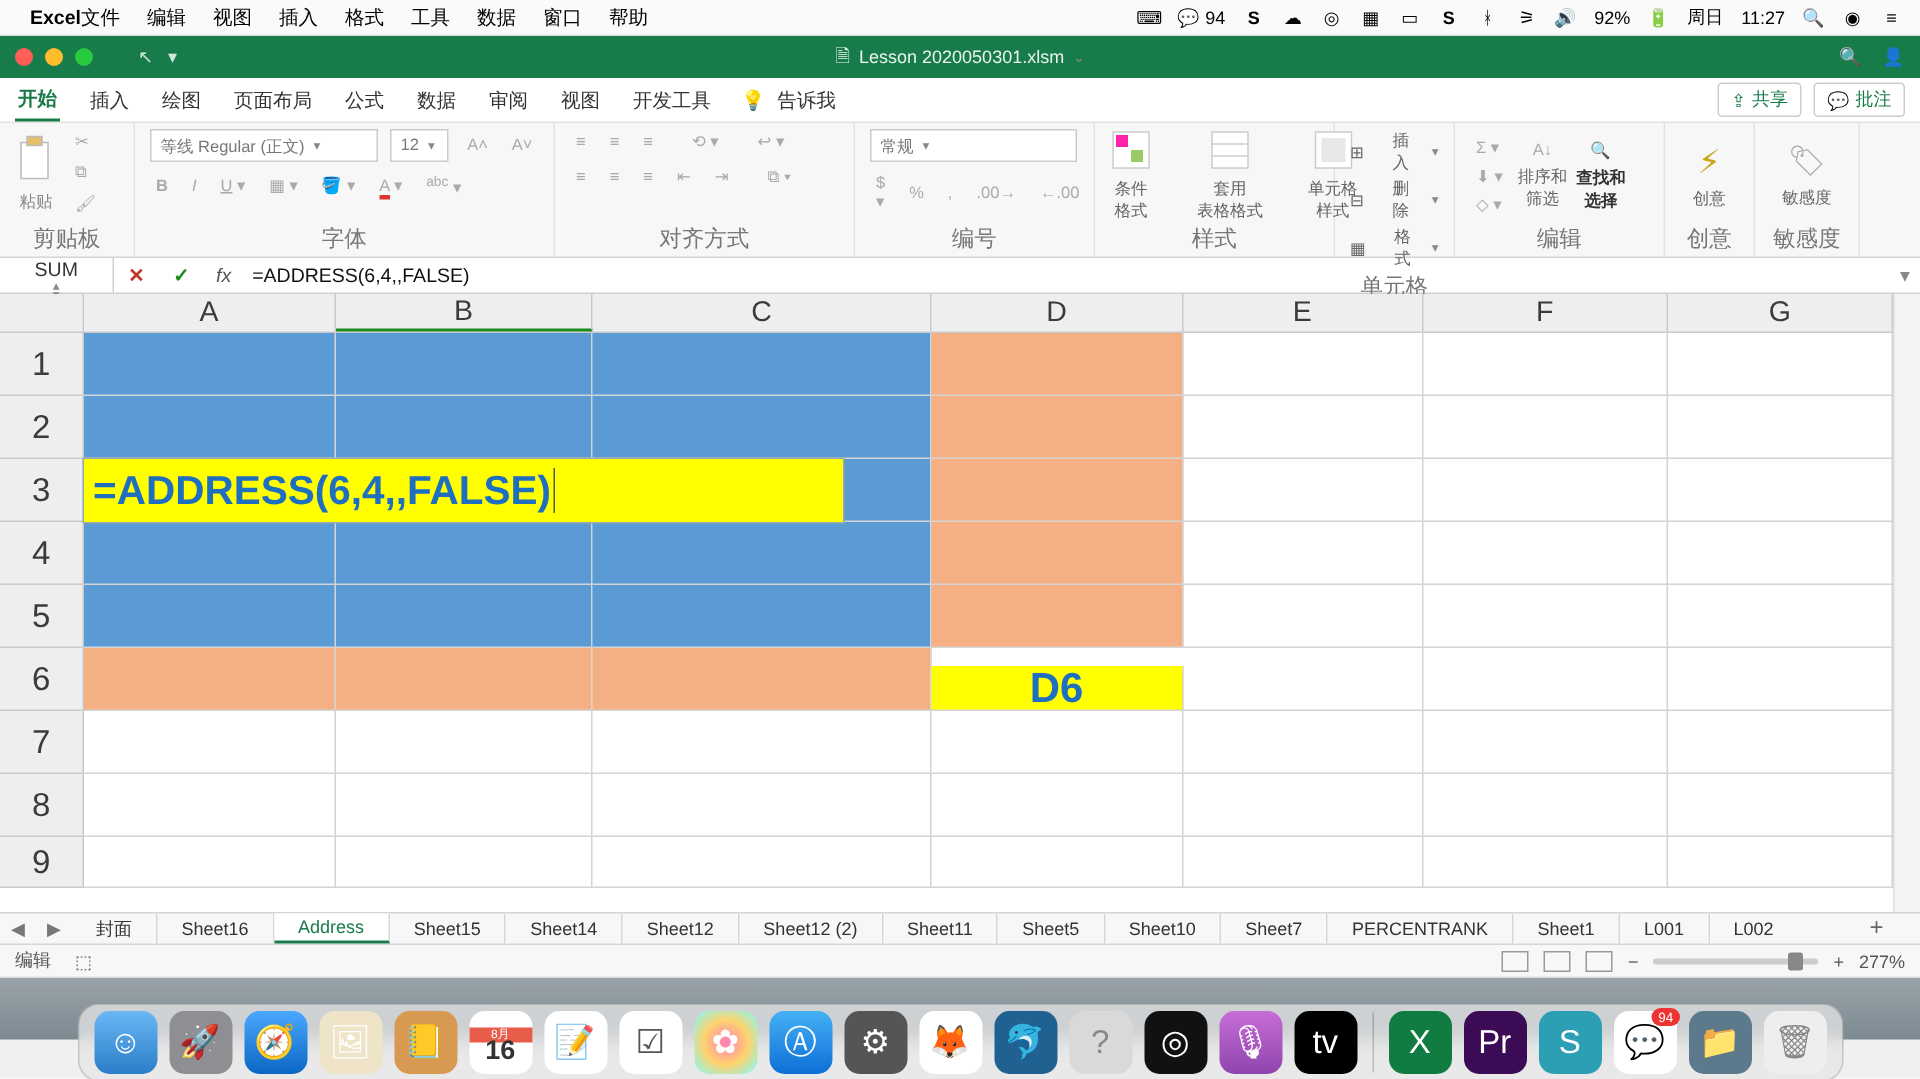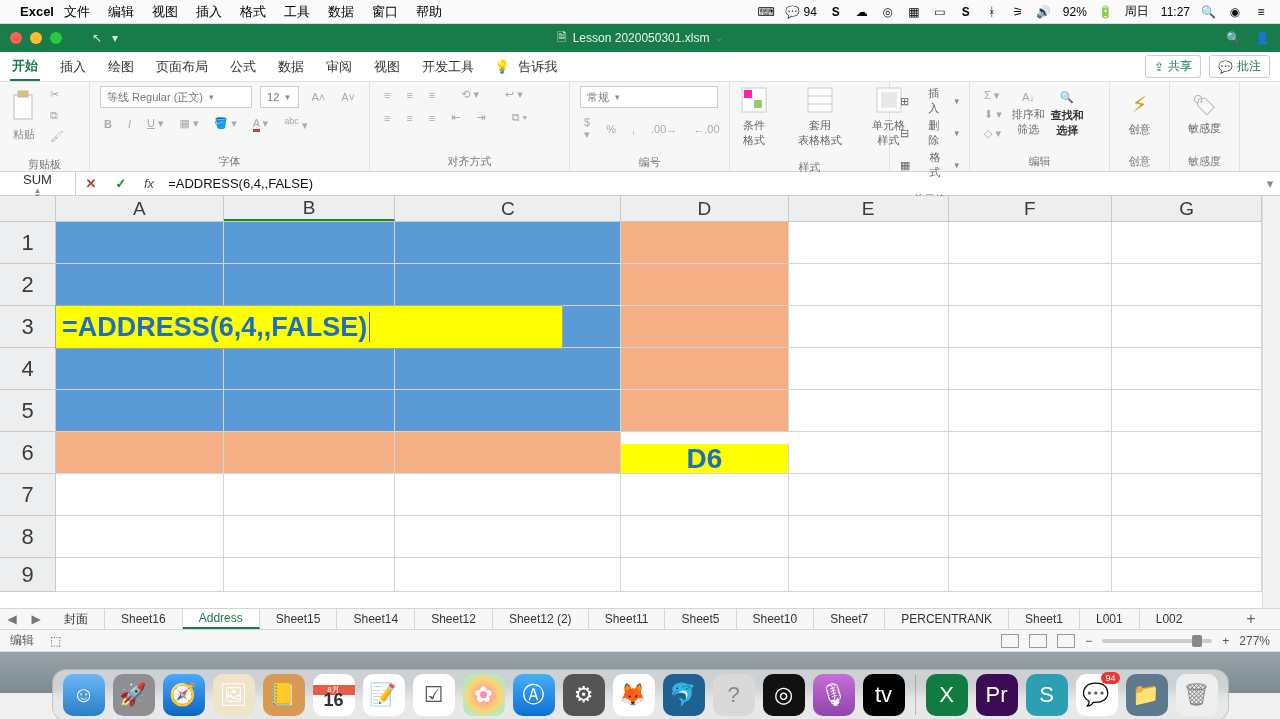--- a/index.html
+++ b/index.html
@@ -1,21 +1,21 @@
 <!DOCTYPE html>
 <html><head>
 <meta charset="utf-8">
 <style>
 * { margin: 0; padding: 0; box-sizing: border-box; font-family: -apple-system, "Helvetica Neue", Arial, sans-serif; }
 body { width: 1280px; height: 719px; overflow: hidden; background: #f0f0f0; user-select: none; }
 
 
 .mac-menubar { height: 24px; background: #fafafa; display: flex; align-items: center; padding: 0 12px; font-size: 13px; color: #000; border-bottom: 1px solid #ddd; }
 .mac-menubar .apple { font-size: 15px; margin-right: 8px; }
-.mac-menubar .app-name { font-weight: 700; margin-right: 10px; }
+.mac-menubar .app-name { font-weight: 700; }
 .mac-menubar .mitem { margin-right: 18px; cursor: default; }
 .mac-right { margin-left: auto; display: flex; align-items: center; gap: 12px; font-size: 12px; }
 .mac-right .icon { width:14px; height:14px; display:inline-flex; align-items:center; justify-content:center; }
 
 
 .title-bar { height: 28px; background: #187b4a; display: flex; align-items: center; color: #fff; padding: 0 10px; font-size: 12px; position: relative; }
 .traffic { display: flex; gap: 8px; }
 .traffic span { width: 12px; height: 12px; border-radius: 50%; display: inline-block; }
 .tl-red { background: #ff5f56; } .tl-yellow { background: #ffbd2e; } .tl-green { background: #27c93f; }
 .title-center { position:absolute; left:50%; transform:translateX(-50%); display:flex; align-items:center; gap:6px; color:#e9f5ee; }
@@ -26,21 +26,21 @@
 .ribbon-tabs { height: 30px; background: #fff; display: flex; align-items: center; padding: 2px 10px; font-size: 13px; border-bottom: 1px solid #e2e2e2; }
 .ribbon-tabs .tab { margin-right: 18px; color: #333; padding: 4px 2px; cursor: default; }
 .ribbon-tabs .tab.active { color: #1a7b4a; border-bottom: 2px solid #1a7b4a; font-weight: 700; }
 .ribbon-tabs .bulb { margin-right:6px; color:#888; }
 .ribbon-tabs .right { margin-left:auto; display:flex; gap:8px; }
 .ribbon-tabs .rbtn { border:1px solid #ccc; border-radius:3px; padding:2px 8px; font-size:12px; color:#1a7b4a; display:flex; align-items:center; gap:4px; }
 
 
 .ribbon { height: 90px; background: #f7f7f7; display: flex; align-items: stretch; border-bottom: 1px solid #d5d5d5; font-size: 11px; color:#666; }
 .group { border-right: 1px solid #e3e3e3; padding: 4px 10px 2px; display:flex; flex-direction:column; justify-content:space-between; position:relative; }
-.group-label { text-align:center; font-size:11px; color:#777; margin-top:12px; }
+.group-label { text-align:center; font-size:15px; color:#777; margin-top:2px; }
 .grow { display:flex; align-items:center; gap:8px; }
 .gcol { display:flex; flex-direction:column; gap:4px; }
 .ribbon .btn { color:#aaa; padding:2px 4px; }
 .ribbon .sel { border:1px solid #ccc; background:#fff; height:22px; display:flex; align-items:center; padding:0 6px; color:#777; gap:6px; }
 .caret { font-size:9px; color:#888; }
 .ribbon svg { display:block; }
 .vlabel { font-size:11px; color:#666; text-align:center; }
 
 
 .formula-row { height: 24px; background: #fff; border-bottom: 1px solid #d0d0d0; display:flex; align-items:center; font-size:13px; }

